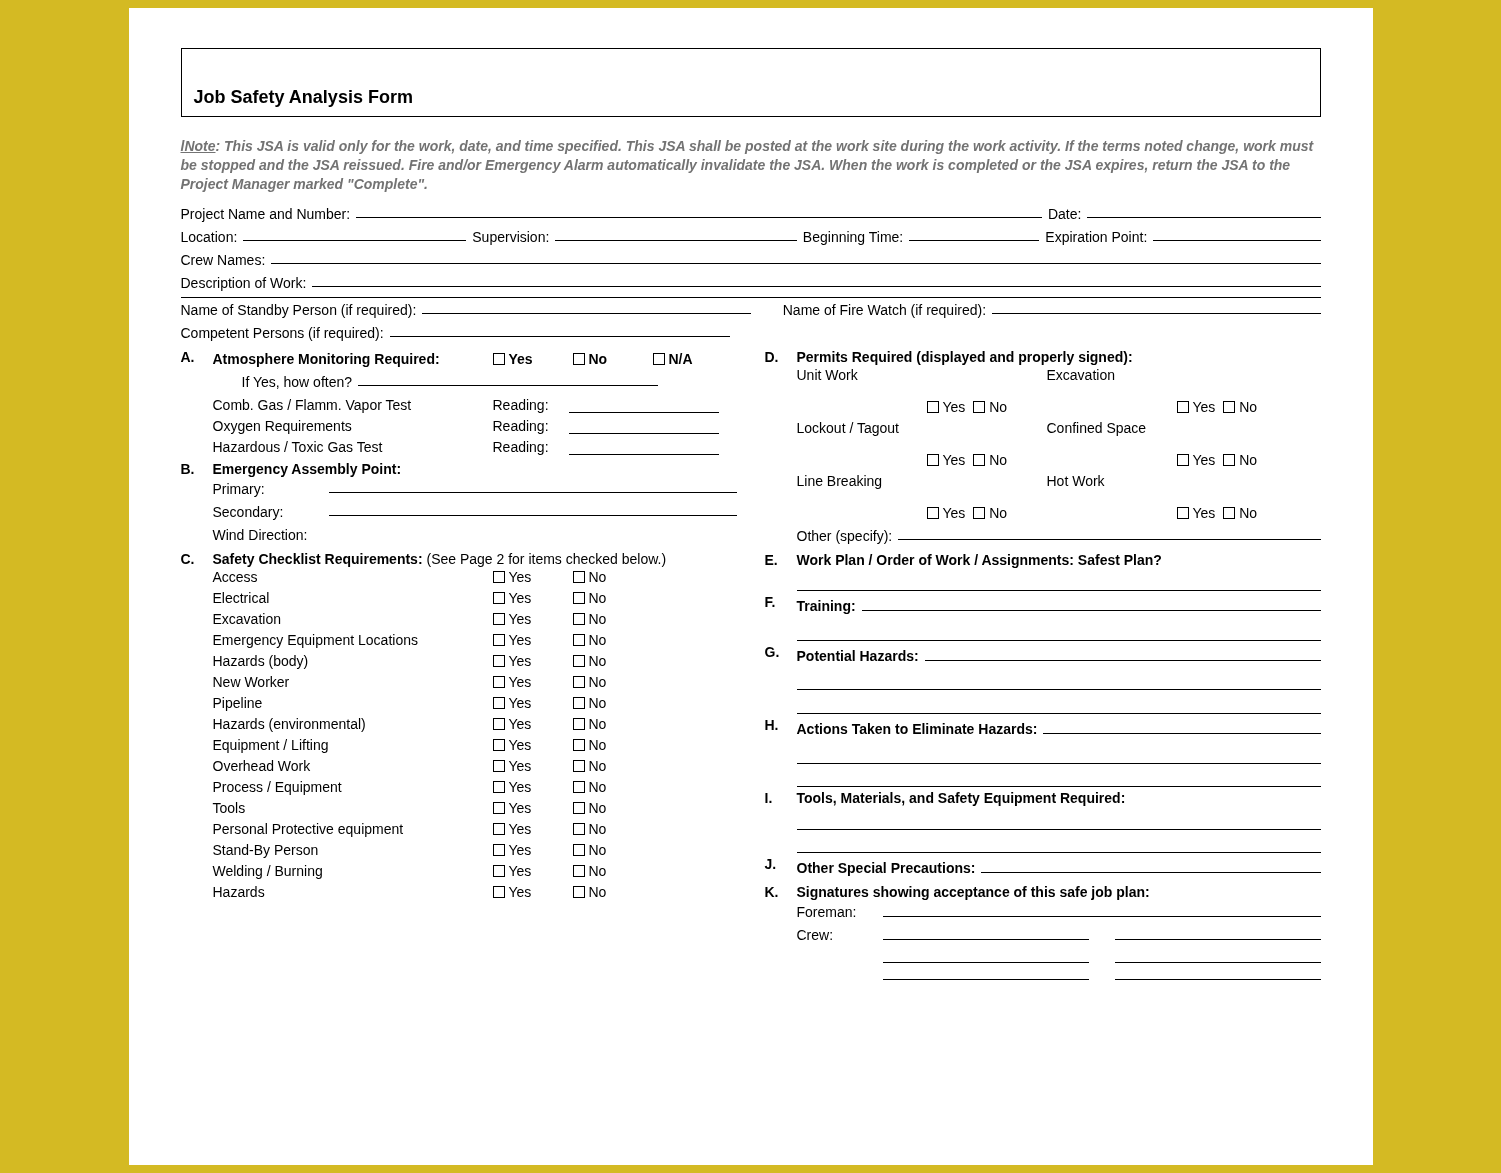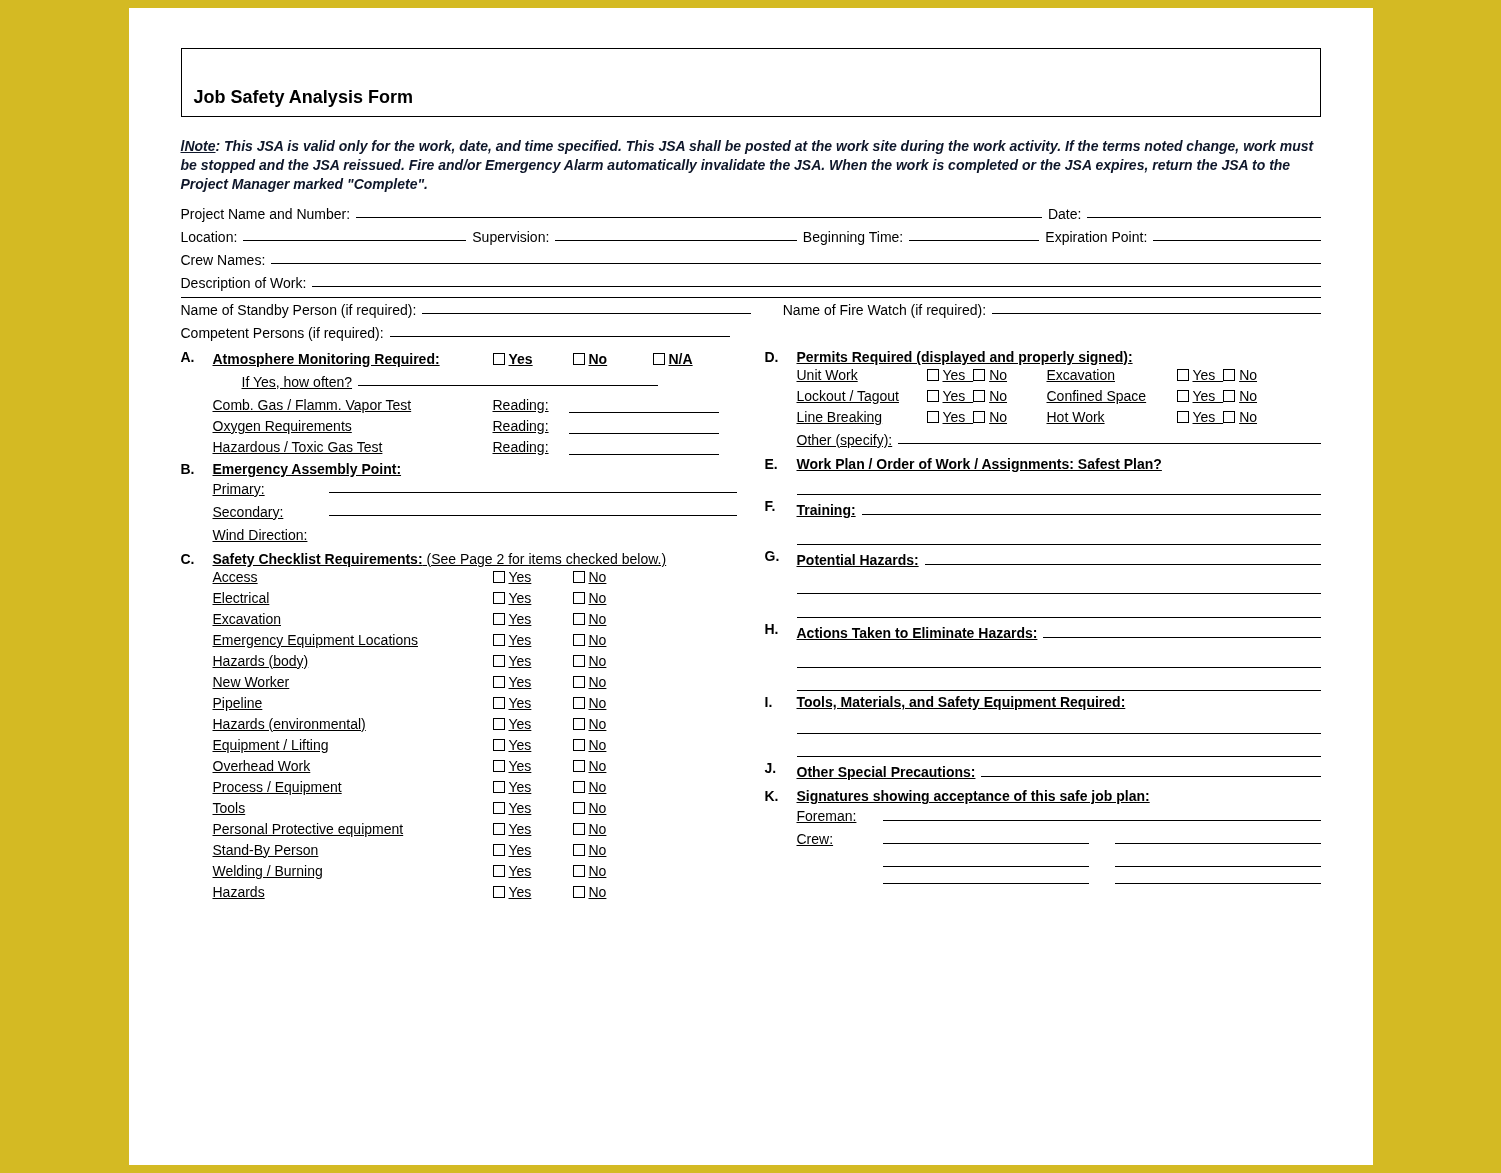--- a/index.html
+++ b/index.html
@@ -29,21 +29,21 @@
     margin-bottom: 20px;
   }
   .title-bar h1 {
     margin: 0;
     font-size: 18px;
     font-weight: bold;
   }
   .note {
     font-style: italic;
     font-weight: bold;
-    color: #0f172a;
+    color: #737373;
     line-height: 1.35;
     margin-bottom: 10px;
   }
   .note .inote { text-decoration: underline; }
   .field-line {
     display: flex;
     flex-wrap: wrap;
     margin: 2px 0;
     line-height: 1.5;
     gap: 6px;
@@ -60,21 +60,21 @@
   .sec {
     display: flex;
     gap: 10px;
     margin-top: 3px;
   }
   .sec .letter {
     font-weight: bold;
     width: 22px;
     flex: 0 0 22px;
   }
-  .sec .body { flex: 1 1 auto; text-decoration: underline; }
+  .sec .body { flex: 1 1 auto; }
   .sec-title { font-weight: bold; }
   .cb {
     display: inline-block;
     width: 12px;
     height: 12px;
     border: 1px solid #000;
     vertical-align: -1px;
     margin-right: 4px;
   }
   .yn { white-space: nowrap; }
@@ -84,21 +84,21 @@
     line-height: 1.5;
   }
   .check-row .label { flex: 0 0 280px; }
   .check-row .yncol1 { flex: 0 0 80px; }
   .check-row .yncol2 { flex: 0 0 80px; }
   .permit-row {
     display: flex;
     line-height: 1.5;
   }
   .permit-row .plabel { flex: 0 0 130px; }
-  .permit-row .pyn { flex: 0 0 120px; white-space: nowrap; }
+  .permit-row .pyn { flex: 0 0 120px; white-space: nowrap; margin-top: 32px; }
   .permit-row .plabel2 { flex: 0 0 130px; }
   .reading-row {
     display: flex;
     align-items: center;
     line-height: 1.5;
   }
   .reading-row .rlabel { flex: 0 0 280px; }
   .reading-row .rlab2 { flex: 0 0 auto; margin-right: 20px; }
   .reading-row .underline { flex: 0 0 150px; }
   .blank-line {

